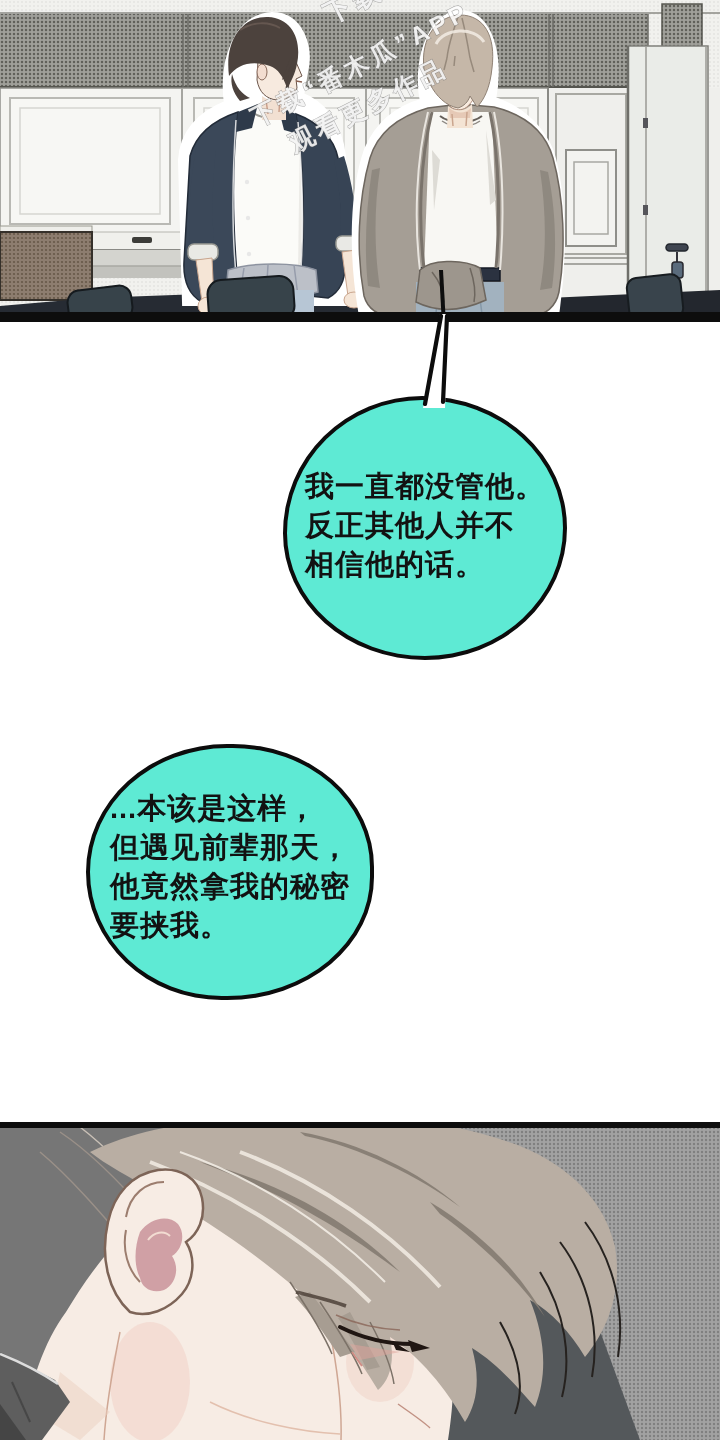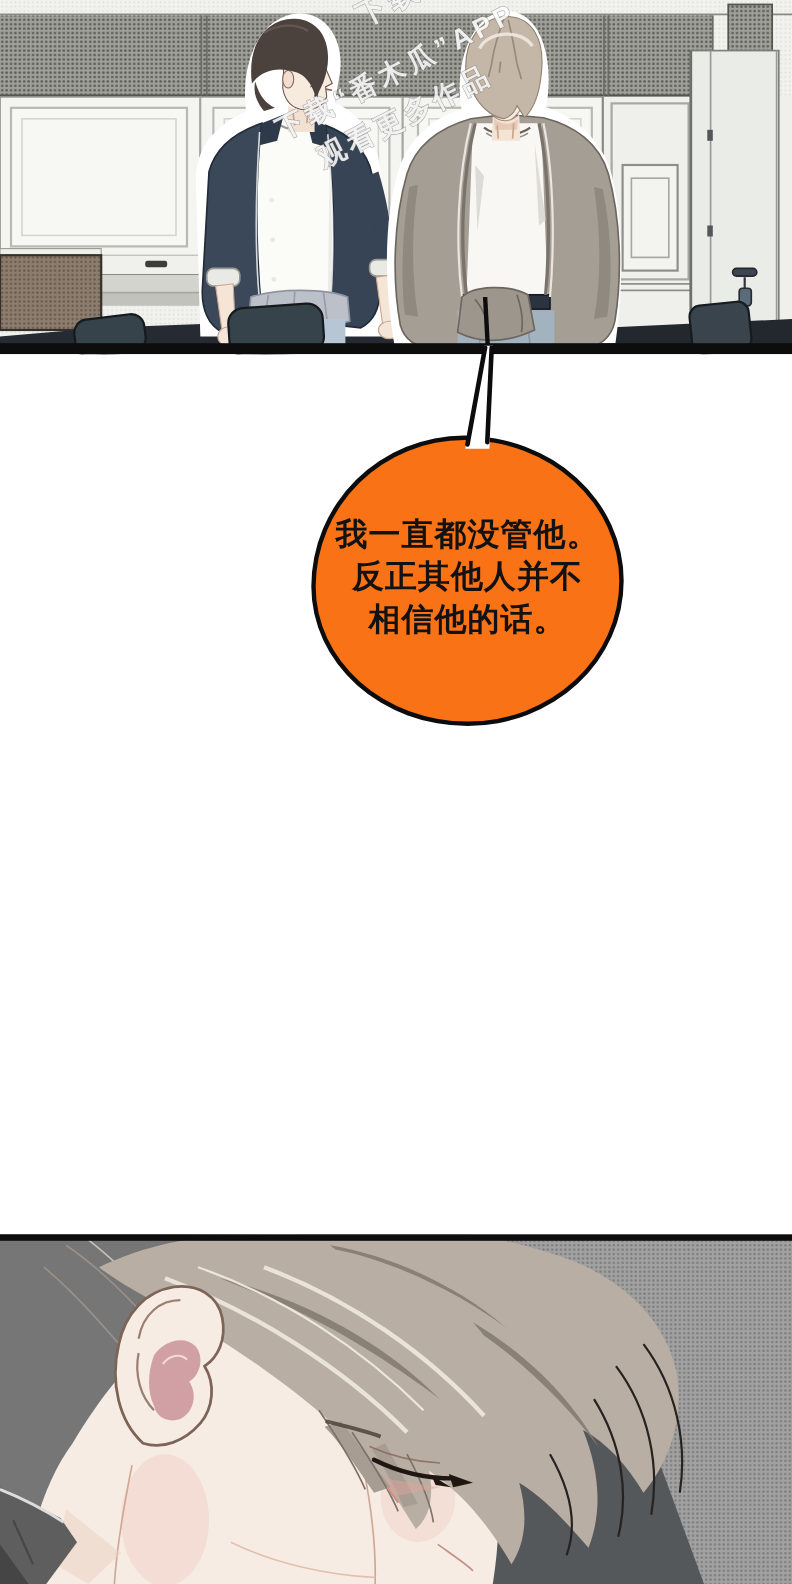--- a/index.html
+++ b/index.html
@@ -2,22 +2,22 @@
 <html><head>
 <meta charset="utf-8">
 <style>
   html,body{margin:0;padding:0;}
   body{width:720px;height:1440px;background:#ffffff;font-family:"Liberation Sans", sans-serif;}
   .page{position:relative;width:720px;height:1440px;background:#ffffff;overflow:hidden;}
   .panel{position:absolute;left:0;display:block;}
   #panel1{top:0;}
   #panel2{top:1122px;}
   .bubble{
-    position:absolute;background:#f97316;border:4px solid #0c0c0c;
-    display:flex;align-items:center;justify-content:center;text-align:center;
+    position:absolute;background:#5eead4;border:4px solid #0c0c0c;
+    display:flex;align-items:center;justify-content:center;
     z-index:3;
   }
   .bubble .btxt{
     font-weight:700;font-size:29px;line-height:39px;color:#121212;
     letter-spacing:1px;white-space:pre-line;
   }
   #bubble1{left:283px;top:396px;width:284px;height:264px;
     border-radius:49% 51% 50% 50% / 52% 50% 50% 48%;padding-bottom:6px;box-sizing:border-box;}
   #bubble2{left:86px;top:744px;width:288px;height:256px;
     border-radius:50% 50% 52% 48% / 51% 49% 49% 51%;padding-bottom:10px;box-sizing:border-box;}
@@ -215,20 +215,26 @@
     <span class="btxt">我一直都没管他。
 反正其他人并不
 相信他的话。</span>
   </div>
   <svg id="tail1" width="44" height="100" viewBox="0 0 44 100">
     <polygon points="25,0 33,0 30,94 8,94" fill="#ffffff"></polygon>
     <path d="M26,2 L10,90" stroke="#0c0c0c" stroke-width="4.2" stroke-linecap="round" fill="none"></path>
     <path d="M32,2 L28,88" stroke="#0c0c0c" stroke-width="4.2" stroke-linecap="round" fill="none"></path>
   </svg>
 
+  <div class="bubble" id="bubble2">
+    <span class="btxt">...本该是这样，
+但遇见前辈那天，
+他竟然拿我的秘密
+要挟我。</span>
+  </div>
 
   <svg id="panel2" class="panel" width="720" height="318" viewBox="0 0 720 318">
     <defs>
       <pattern id="htGrey2" patternUnits="userSpaceOnUse" width="4" height="4">
         <rect width="4" height="4" fill="#a2a2a2"></rect>
           <circle cx="2" cy="2" r="1.2" fill="#7f7f7f"></circle>
       </pattern>
       <linearGradient id="gradL" x1="0" y1="0" x2="1" y2="0">
         <stop offset="0" stop-color="#767676" stop-opacity="1"></stop>
         <stop offset="1" stop-color="#767676" stop-opacity="0"></stop>

